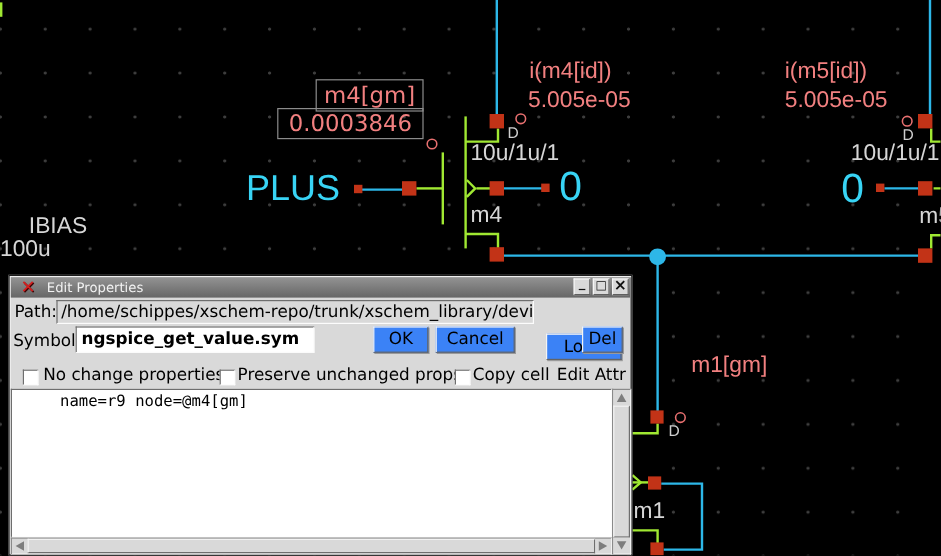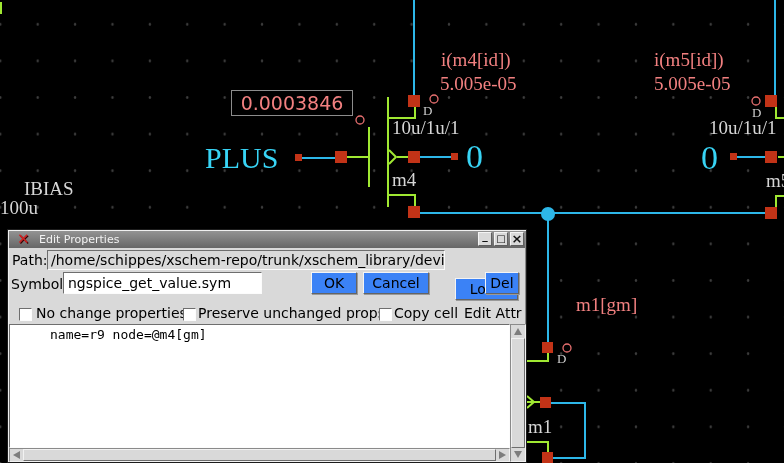--- a/index.html
+++ b/index.html
@@ -3,21 +3,21 @@
 <meta charset="utf-8">
 <style>
   html,body{margin:0;padding:0;}
   body{width:784px;height:463px;overflow:hidden;position:relative;background:#000;
        font-family:"DejaVu Sans",sans-serif;}
   
   .scene{position:absolute;inset:0;background-color:#000;
          background-image:radial-gradient(#3e3e3e 1px,transparent 1.6px);
          background-size:37.4px 36.6px;background-position:19px 6px;}
   .scene svg{position:absolute;left:0;top:0;}
-  .lbl{position:absolute;white-space:nowrap;line-height:1.05;font-family:Liberation Serif, serif;}
+  .lbl{position:absolute;white-space:nowrap;line-height:1.05;font-family:Liberation Sans, sans-serif;}
   .t-gray{color:#d6d6d6;font-size:19px;}
   .t-salmon{color:#f28080;font-size:19px;}
   .t-cyan{color:#38d4f5;}
   .t-pin{color:#cfcfcf;font-size:13px;}
   .valbox{position:absolute;border:1px solid #8c8c8c;display:flex;align-items:center;justify-content:center;}
   
   .dialog{position:absolute;left:7px;top:229px;width:520px;height:234px;background:#d9d9d9;
           border:1px solid #1c1c1c;box-shadow:inset 1px 1px 0 #f0f0f0,inset -1px -1px 0 #8a8a8a;
           box-sizing:border-box;z-index:10;font-size:14px;color:#000;}
   .titlebar{position:absolute;left:1px;top:1px;right:1px;height:17px;
@@ -110,20 +110,23 @@
       <circle cx="756" cy="101" r="4"></circle>
       <circle cx="567" cy="348" r="4"></circle>
       <circle cx="360" cy="120" r="4"></circle>
     </g>
   </svg>
 
   <div class="lbl t-gray" style="left:0;top:179px;padding-left:24px;">IBIAS</div>
   <div class="lbl t-gray" style="left:0;top:198px;">100u</div>
   <div class="lbl t-cyan" style="left:205px;top:142px;font-size:30px;">PLUS</div>
 
+  <div class="valbox" style="left:263px;top:66px;width:88px;height:25px;">
+    <span class="t-salmon">m4[gm]</span>
+  </div>
   <div class="valbox" style="left:231px;top:90px;width:120px;height:24px;">
     <span class="t-salmon">0.0003846</span>
   </div>
 
   <div class="lbl t-salmon" style="left:441px;top:50px;">i(m4[id])</div>
   <div class="lbl t-salmon" style="left:440px;top:74px;">5.005e-05</div>
   <div class="lbl t-salmon" style="left:654px;top:50px;">i(m5[id])</div>
   <div class="lbl t-salmon" style="left:654px;top:74px;">5.005e-05</div>
 
   <div class="lbl t-pin" style="left:423px;top:104px;">D</div>
@@ -155,21 +158,21 @@
   <div class="winbtn" style="left:502px;">
     <span class="glyph-close">×</span>
   </div>
 
   <div class="dlabel" style="left:4px;top:22px;">Path:</div>
   <div class="field sunken" style="left:39px;top:20px;width:398px;height:20px;">
     <span>/home/schippes/xschem-repo/trunk/xschem_library/devices</span>
   </div>
 
   <div class="dlabel" style="left:3px;top:46px;">Symbol</div>
-  <div class="entry sunken" style="left:55px;top:42px;width:199px;height:22px;">
+  <div class="entry sunken" style="left:55px;top:42px;width:199px;height:22px;font-weight:bold;">
     <span>ngspice_get_value.sym</span>
   </div>
   <div class="btn" style="left:303px;top:42px;width:46px;">OK</div>
   <div class="btn" style="left:355px;top:42px;width:66px;">Cancel</div>
   <div class="btn" style="left:426px;top:48px;width:63px;margin-left:21px;">Load</div>
   <div class="btn" style="left:477px;top:42px;width:34px;">Del</div>
 
   <div class="cb" style="left:11px;top:78px;"></div>
   <div class="dlabel" style="left:28px;top:75px;">No change properties</div>
   <div class="cb" style="left:175px;top:78px;"></div>

